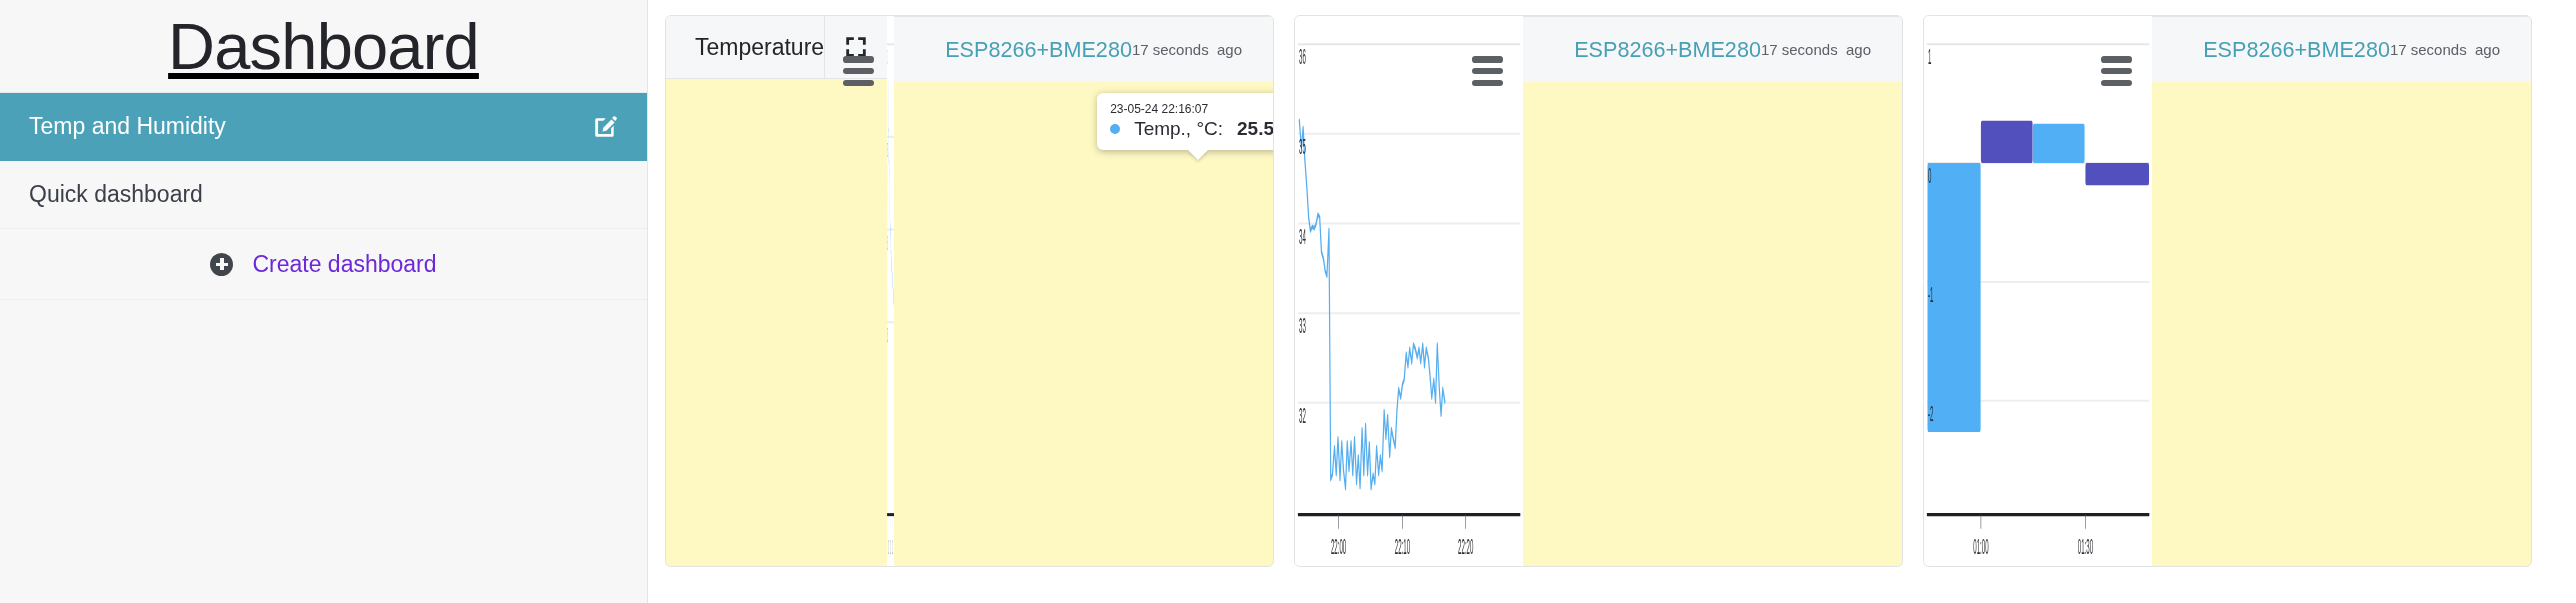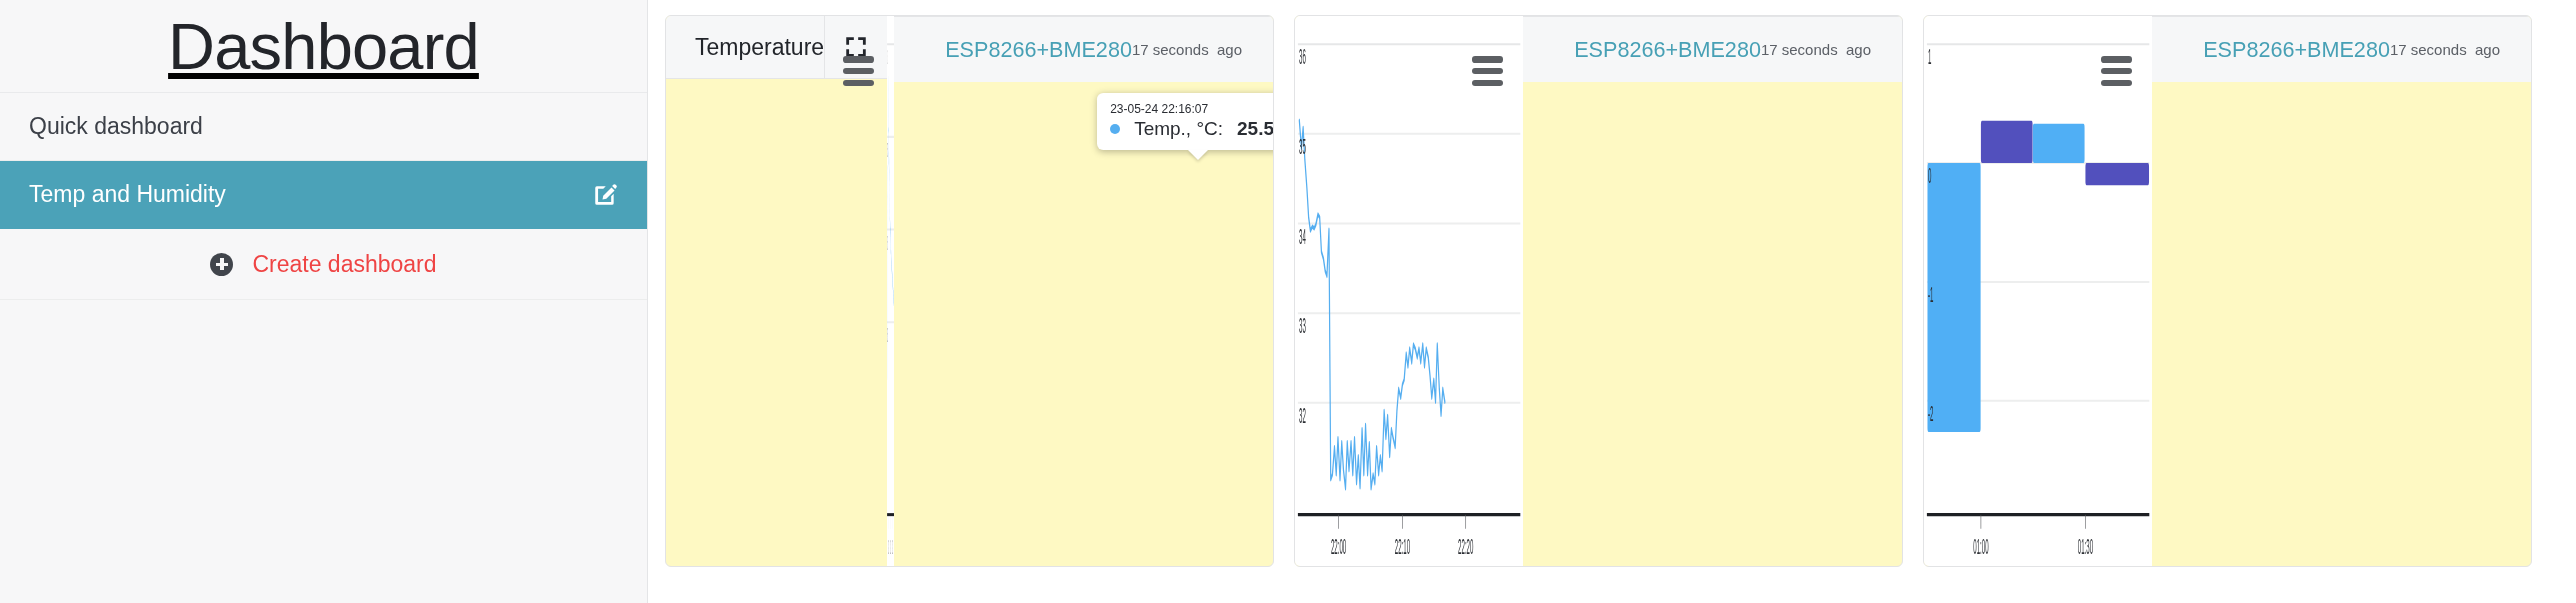--- a/index.html
+++ b/index.html
@@ -57,21 +57,21 @@
   .sidebar-item .label { flex: 1 1 auto; }
   .sidebar-item .edit-ic { flex: 0 0 auto; display:flex; align-items:center; }
 
   .sidebar-create {
     height: 71px;
     display: flex;
     align-items: center;
     justify-content: center;
     gap: 19px;
     font-size: 23px;
-    color: #ef4444;
+    color: #6d28d9;
     background: #f7f7f8;
     border-bottom: 1.5px solid #eceded;
     cursor: pointer;
   }
   .plus-circle {
     width: 23px; height: 23px;
     border-radius: 50%;
     background: #41454c;
     position: relative;
     flex: 0 0 auto;
@@ -207,32 +207,32 @@
 <body>
 
 <div class="app">
 
   <aside class="sidebar">
     <div class="sidebar-header">
       <div class="sidebar-title">Dashboard</div>
     </div>
 
     <div class="sidebar-list">
-      <div class="sidebar-item">
-        <span class="label">Quick dashboard</span>
-      </div>
       <div class="sidebar-item active">
         <span class="label">Temp and Humidity</span>
         <span class="edit-ic">
           <svg width="26" height="26" viewBox="0 0 24 24" aria-hidden="true">
             <path d="M3 5.5A1.5 1.5 0 0 1 4.5 4h8.2l-2.3 2.3H5.6v12.1h12.1v-5.2L20 10.9v8.6A1.5 1.5 0 0 1 18.5 21h-14A1.5 1.5 0 0 1 3 19.5v-14z" fill="#ffffff"></path>
             <path d="M19.6 2.6a1.6 1.6 0 0 1 2.3 0l.5.5a1.6 1.6 0 0 1 0 2.3l-1 1-2.8-2.8 1-1z" fill="#ffffff"></path>
             <path d="M18 5l2.8 2.8-7.6 7.6-3.5.7.7-3.5L18 5z" fill="#ffffff"></path>
           </svg>
         </span>
+      </div>
+      <div class="sidebar-item">
+        <span class="label">Quick dashboard</span>
       </div>
     </div>
 
     <div class="sidebar-create">
       <span class="plus-circle"></span>
       <span>Create dashboard</span>
     </div>
   </aside>
 
   <main class="main">

